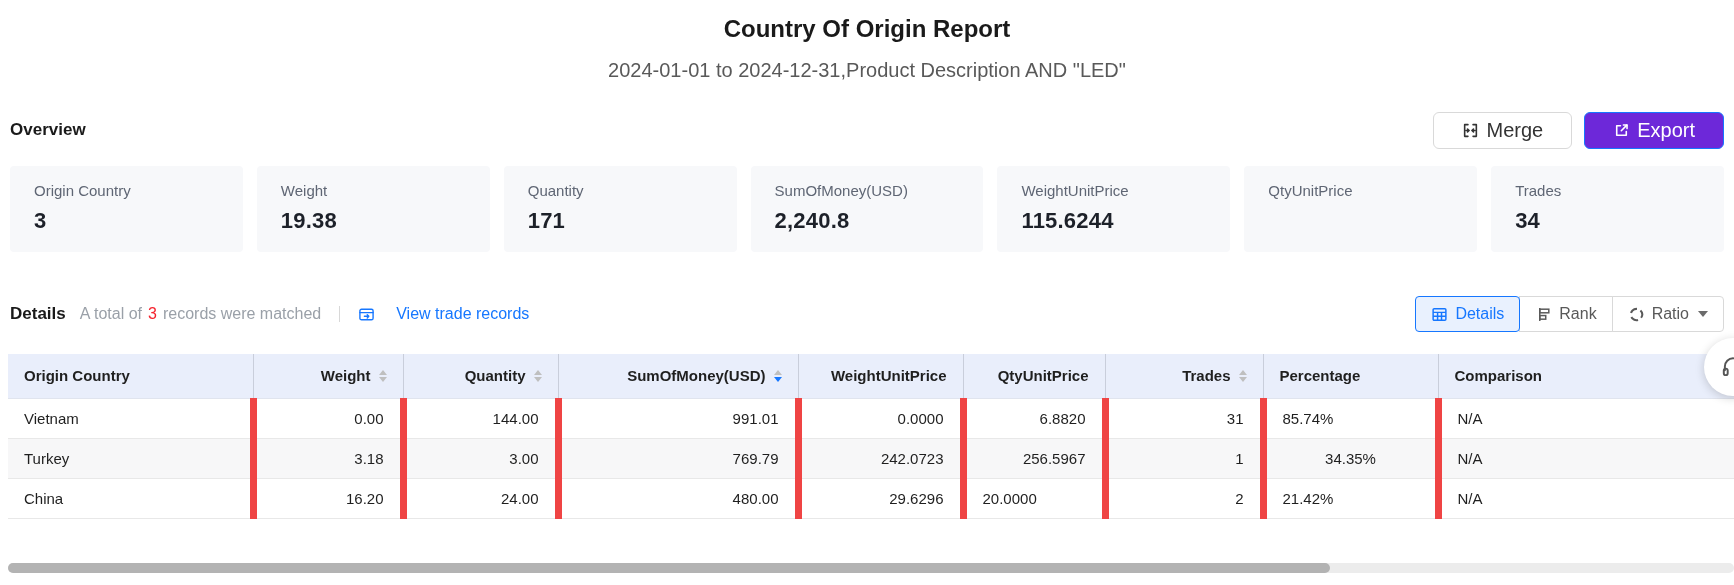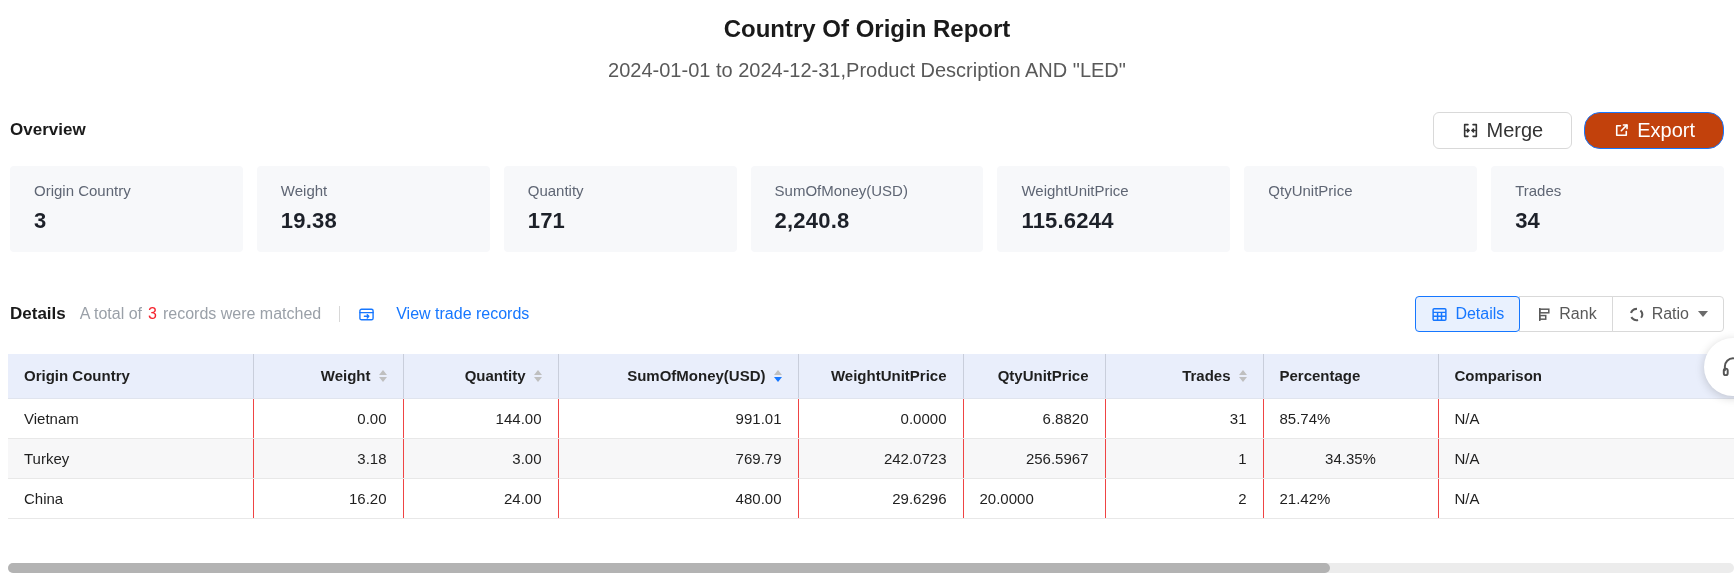--- a/index.html
+++ b/index.html
@@ -10,21 +10,21 @@
   
   .report-title { text-align:center; font-size:24px; font-weight:700; color:#1a1a1a; line-height:34px; }
   .report-subtitle { text-align:center; font-size:20px; color:#595959; margin-top:10px; line-height:28px; }
 
   
   .overview-row { display:flex; justify-content:space-between; align-items:center; margin:26px 10px 0 10px; height:40px; }
   .section-heading { font-size:17px; font-weight:700; color:#1a1a1a; }
   .actions { display:flex; gap:12px; }
   .btn { display:inline-flex; align-items:center; gap:7px; height:37px; padding:0 28px;
     border-radius:6px; font-size:20px; cursor:pointer; border:1px solid #d9d9d9; background:#fff; color:#333; }
-  .btn.primary { background:#c2410c; border-color:#1677ff; color:#fff;border-radius:16px; }
+  .btn.primary { background:#6d28d9; border-color:#1677ff; color:#fff; }
   .icon { display:inline-flex; align-items:center; justify-content:center; }
   .icon svg { display:block; }
 
   
   .cards-row { display:flex; gap:14px; margin:16px 10px 0 10px; }
   .stat-card { flex:1; background:#f7f8fa; border-radius:4px; padding:16px 24px 14px 24px; height:86px; }
   .stat-label { font-size:15px; color:#5f6674; }
   .stat-value { font-size:22px; font-weight:700; color:#1d2129; margin-top:9px; letter-spacing:.2px; }
 
   
@@ -47,21 +47,21 @@
 
   
   .table-wrap { margin:22px 0 0 8px; width:1726px; }
   table { border-collapse:collapse; table-layout:fixed; width:1726px; font-size:15px; }
   thead th { background:#e9eefb; height:44px; font-weight:700; color:#1f1f1f; padding:0 16px;
     border-right:1px solid #c9cedb; border-bottom:1px solid #e0e4ee; }
   thead th:last-child { border-right:none; }
   .th-inner { display:flex; align-items:center; gap:8px; }
   .th-inner.right { justify-content:flex-end; }
   .th-inner.left { justify-content:flex-start; }
-  tbody td { height:40px; padding:0 16px; border-right:1px solid #ef4444; border-bottom:1px solid #e8e8e8; color:#1f1f1f; }
+  tbody td { height:40px; padding:0 16px; border-right:7px solid #ef4444; border-bottom:1px solid #e8e8e8; color:#1f1f1f; }
   tbody td:last-child { border-right:none; }
   tbody tr.striped { background:#f7f7f8; }
   .sorters { display:inline-flex; flex-direction:column; gap:2px; cursor:pointer; }
   .caret { width:0; height:0; border-left:4.5px solid transparent; border-right:4.5px solid transparent; display:block; }
   .caret.up { border-bottom:5.5px solid #bfbfbf; }
   .caret.down { border-top:5.5px solid #bfbfbf; }
   .caret.down.on { border-top-color:#1677ff; }
 
   
   .hscroll { margin:44px 0 0 8px; width:1726px; height:10px; background:#ececec; border-radius:5px; position:relative; }

